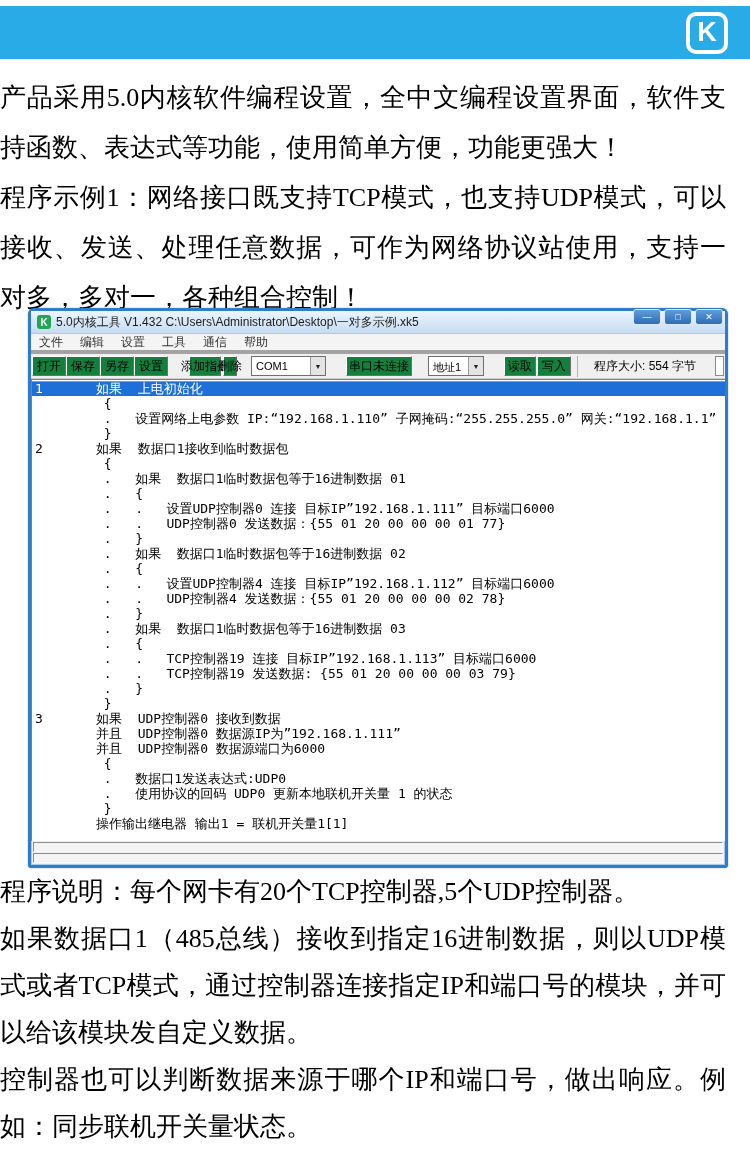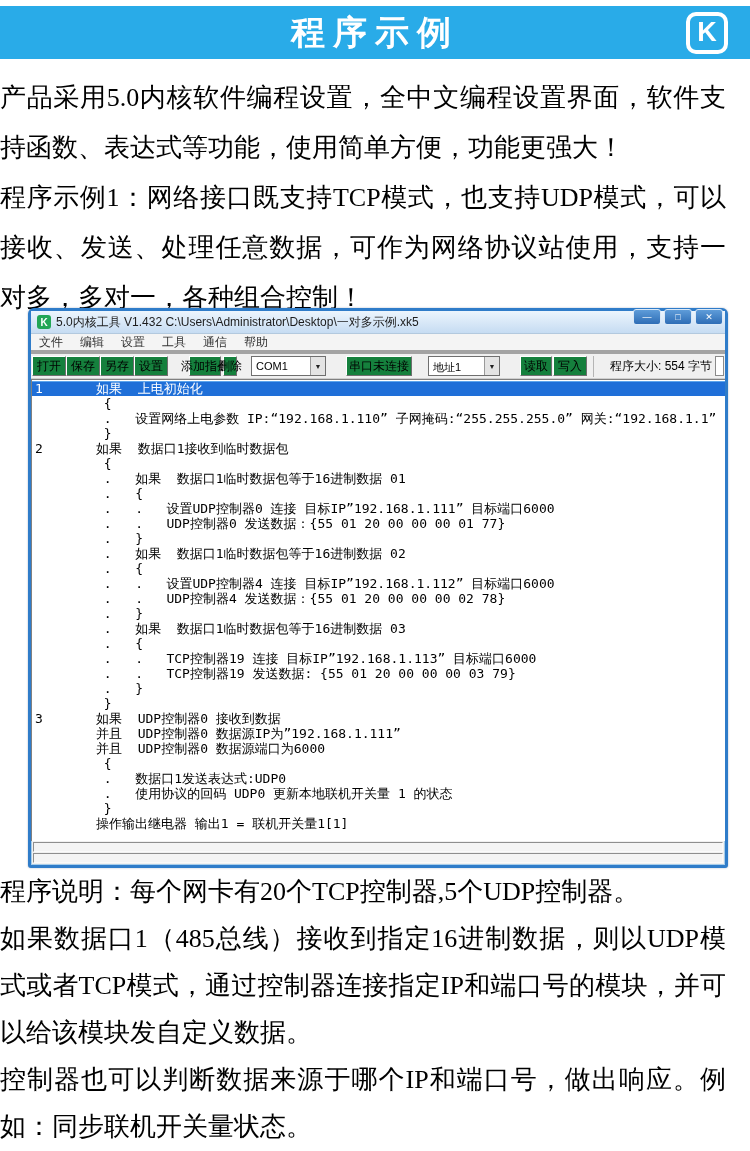--- a/index.html
+++ b/index.html
@@ -86,21 +86,21 @@
   .ml4{margin-left:20px;} .ml15{margin-left:15px;} .ml1{margin-left:1px;}
   .combo {
     height:20px; display:flex; background:#fff;
     border:1px solid #6f6f6f;
   }
   .combo-text { flex:1; font-size:11px; padding:3px 2px 0 4px; white-space:nowrap; overflow:hidden; }
   .combo-arrow {
     width:15px; background:#e4e4e4; border-left:1px solid #9a9a9a;
     font-size:7px; color:#222; display:flex; align-items:center; justify-content:center;
   }
-  .combo.w54{width:75px;} .combo.w68{width:72px;margin-left:16px;}
+  .combo.w54{width:75px;} .combo.w68{width:56px;margin-left:16px;}
   .tb-divider { width:1px; height:21px; background:#b5b5b5; margin-left:6px; }
   .size-label { font-size:12px; margin-left:16px; white-space:nowrap; }
   .end-box {
     position:absolute; right:1px; top:2px; width:9px; height:20px;
     background:#fff; border:1px solid #8a8a8a;
   }
 
   .code {
     flex:1 1 auto; background:#fff; overflow:hidden; position:relative;
     border-top:1px solid #808080; border-left:1px solid #808080;
@@ -116,21 +116,20 @@
     border:1px solid; border-color:#8e8e8e #fafafa #fafafa #8e8e8e;
   }
   .statusrow:last-child { margin-bottom:2px; }
 
   .para { margin:0; }
 </style>
 </head>
 <body>
 
 <div class="header">
-  <div class="header-title">程序示例</div>
   <div class="logo">
     <span class="logo-k">K</span>
   </div>
 </div>
 
 <div class="intro">
 
 <p class="para">产品采用5.0内核软件编程设置，全中文编程设置界面，软件支持函数、表达式等功能，使用简单方便，功能更强大！</p>
     <p class="para">程序示例1：网络接口既支持TCP模式，也支持UDP模式，可以接收、发送、处理任意数据，可作为网络协议站使用，支持一对多，多对一，各种组合控制！</p>
   </div>

